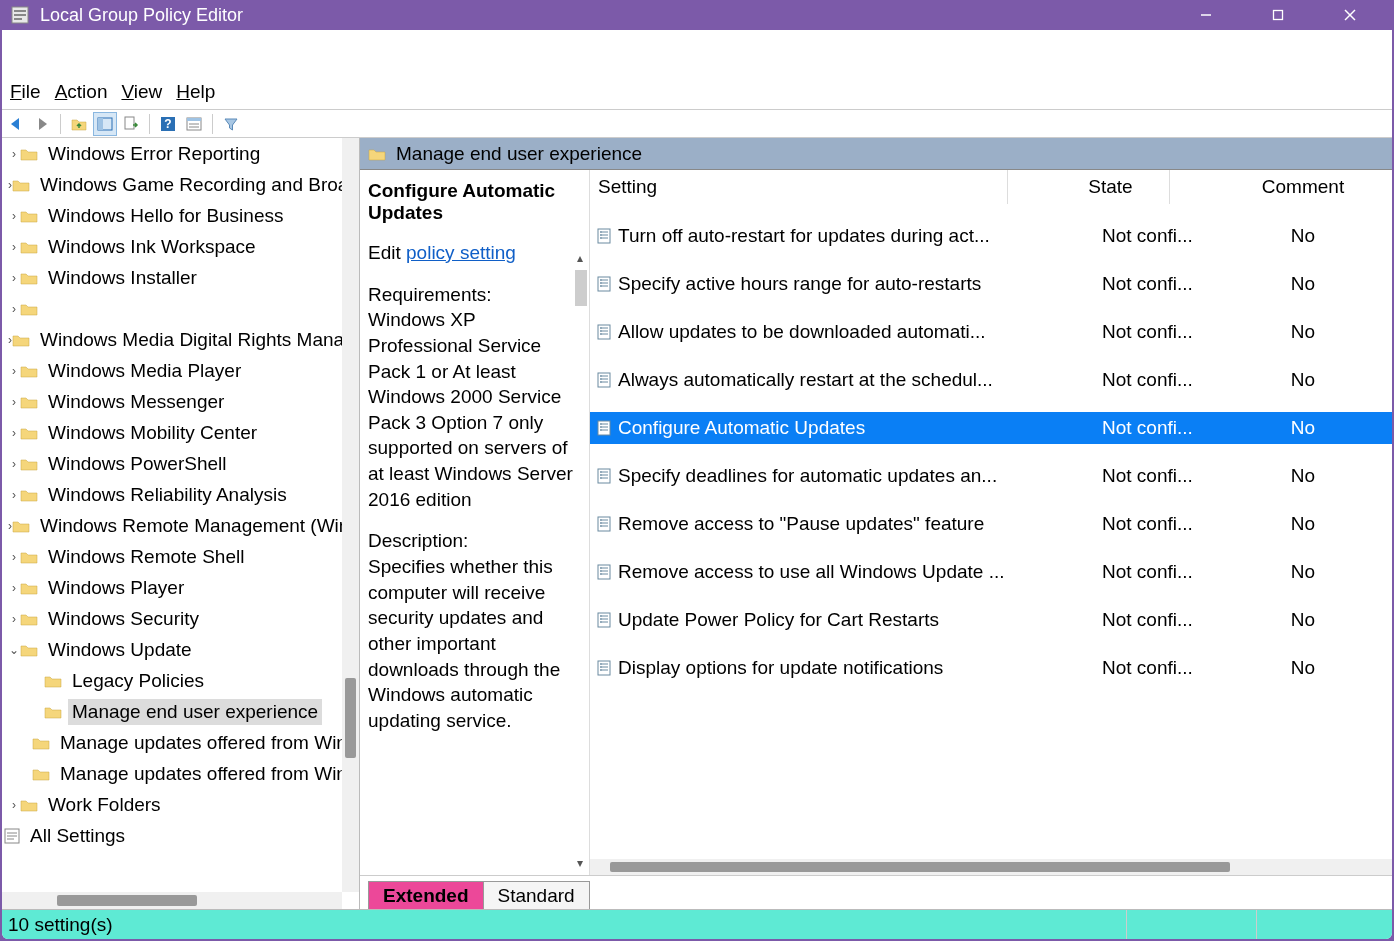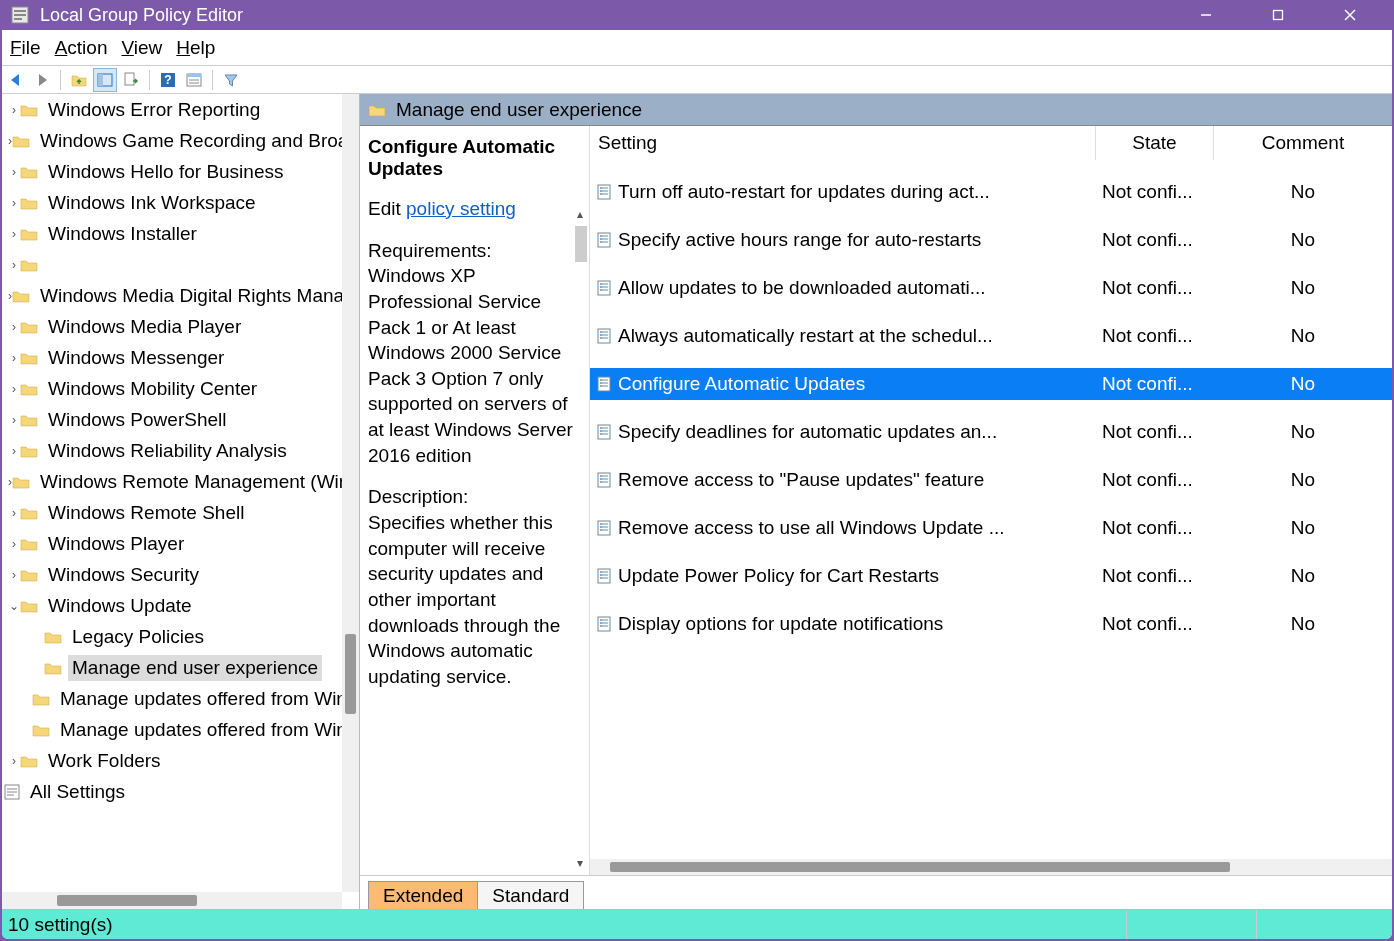--- a/index.html
+++ b/index.html
@@ -6,21 +6,21 @@
   body { width: 1394px; height: 941px; background: #7c5aa9; display: flex; flex-direction: column; overflow: hidden; }
   .titlebar { height: 30px; background: #7c5aa9; display: flex; align-items: center; padding: 0 10px; color: #fff; }
   .titlebar-icon { width: 20px; height: 20px; margin-right: 10px; }
   .titlebar-text { font-size: 18px; flex: 1; }
   .titlebar-btns { display: flex; gap: 28px; padding-right: 12px; }
   .titlebar-btn { width: 44px; height: 30px; display: flex; align-items: center; justify-content: center; color: #fff; }
   .titlebar-btn svg { width: 12px; height: 12px; }
 
   .client { flex: 1; background: #fff; margin: 0 2px 2px 2px; display: flex; flex-direction: column; border-radius: 0 0 6px 6px; overflow: hidden; }
 
-  .menubar { height: 36px; display: flex; align-items: center; padding: 16px 8px; font-size: 19px; border-bottom: 1px solid #ccc; gap: 14px; }
+  .menubar { height: 36px; display: flex; align-items: center; padding: 16px 8px; font-size: 19px; border-bottom: 1px solid #ccc; gap: 14px; margin-top: 44px; }
   .menubar .menu-item .ul { text-decoration: underline; }
 
   .toolbar { height: 28px; display: flex; align-items: center; padding: 0 2px; border-bottom: 1px solid #ccc; gap: 2px; }
   .tb-sep { width: 1px; height: 20px; background: #ccc; margin: 0 4px; }
   .tb-btn { width: 24px; height: 24px; display: flex; align-items: center; justify-content: center; border: 1px solid transparent; }
   .tb-btn.active { border: 1px solid #8ab7e0; background: #d6e7f6; }
   .tb-btn svg { width: 18px; height: 18px; }
 
   .workarea { flex: 1; display: flex; overflow: hidden; }
   .tree-pane { width: 358px; min-width: 358px; display: flex; flex-direction: column; border-right: 1px solid #bbb; position: relative; }
@@ -46,38 +46,38 @@
   .desc-title { font-weight: 700; margin-bottom: 16px; }
   .desc-link { color: #105fc7; }
   .desc-pane p { margin-bottom: 16px; line-height: 1.35; }
   .desc-scrollbar { position: absolute; right: 0; top: 0; width: 17px; height: 100%; background: transparent; }
   .desc-arrow { position: absolute; right: 2px; width: 14px; height: 16px; display:flex; align-items:center; justify-content:center; color:#555; font-size:12px; }
   .desc-arrow.up { top: 80px; }
   .desc-arrow.down { bottom: 4px; }
   .desc-thumb { position: absolute; right: 2px; width: 12px; height: 36px; top: 100px; background: #cdcdcd; }
 
   .list-pane { flex: 1; display: flex; flex-direction: column; overflow: hidden; position: relative; }
-  .list-header { height: 34px; display: flex; align-items: center; font-size: 19px; }
+  .list-header { height: 34px; display: flex; align-items: center; font-size: 19px; gap: 44px; }
   .col-setting { flex: 1; padding-left: 8px; border-right: 1px solid #ddd; height:100%; display:flex; align-items:center; }
   .col-state { width: 118px; text-align: center; border-right: 1px solid #ddd; height:100%; display:flex; align-items:center; justify-content:center;}
   .col-comment { width: 178px; text-align: center; height:100%; display:flex; align-items:center; justify-content:center;}
   .list-rows { flex: 1; overflow: hidden; }
   .list-row { height: 32px; display: flex; align-items: center; font-size: 19px; margin-top: 16px; }
   .list-row .cell-setting { flex: 1; padding-left: 6px; display: flex; align-items: center; gap: 6px; overflow: hidden; white-space: nowrap; text-overflow: ellipsis; }
   .list-row .cell-setting span { overflow: hidden; text-overflow: ellipsis; white-space: nowrap; }
   .list-row .cell-state { width: 118px; padding-left: 6px; overflow: hidden; white-space: nowrap; text-overflow: ellipsis; }
   .list-row .cell-comment { width: 178px; text-align: center; }
   .list-row.selected { background: #0a7ff5; color: #fff; }
   .policy-ico { width: 16px; height: 16px; flex-shrink: 0; }
   .list-hscroll { height: 16px; background: #f0f0f0; display: flex; align-items: center; }
   .list-hthumb { height: 10px; width: 620px; background: #999; margin-left: 20px; border-radius: 2px;}
 
   .tabs { height: 34px; display: flex; align-items: flex-end; padding-left: 8px; font-size: 19px; border-top: 1px solid #ccc;}
   .tab { padding: 3px 14px; border: 1px solid #999; border-bottom: none; background: #fff; margin-right: -1px; border-radius: 0 0 0 0; position:relative; bottom:-1px;}
-  .tab.active { background: #fdba74; font-weight: normal; z-index:2;}
+  .tab.active { background: #ec4899; font-weight: bold; z-index:2;}
   .tab:not(.active){ background:#f5f5f5; }
 
   .statusbar { height: 30px; background: #5eead4; border-top: 1px solid #bbb; display: flex; align-items: center; padding: 0 6px; font-size: 19px; }
   .statusbar .spacer { flex: 1; }
   .statusbar .sb-cell { border-left: 1px solid #ccc; width: 130px; height: 100%; }
   .statusbar .sb-cell:last-child { width:130px; }
 
   .folder-svg { fill: #f5d67b; stroke: #c9a642; stroke-width: 0.5; }
 </style>
 </head>

